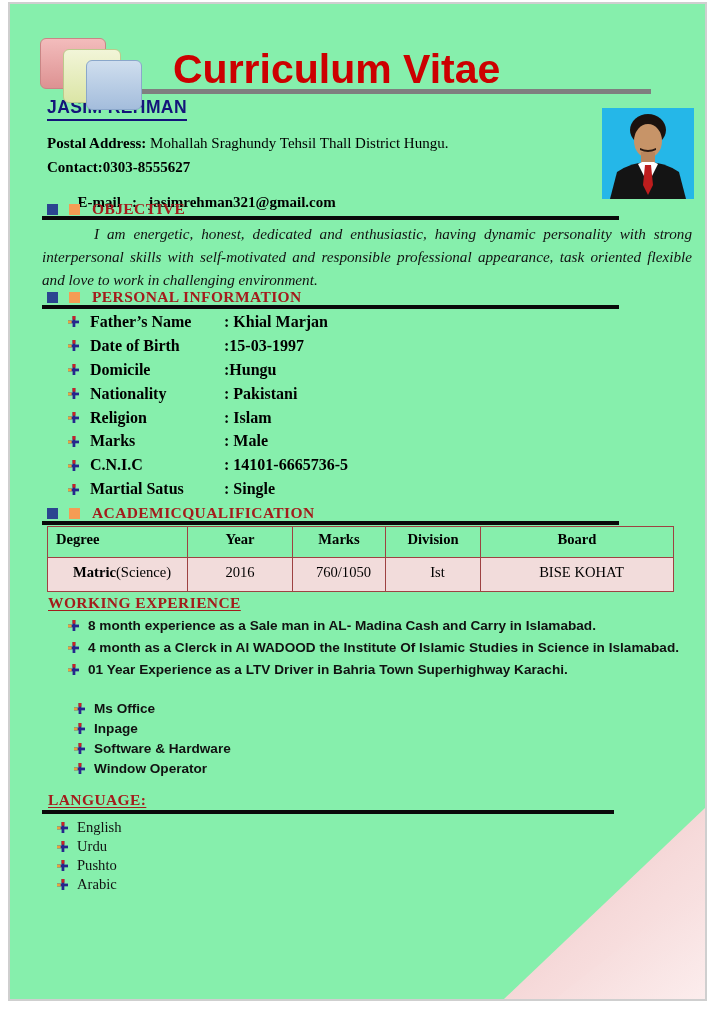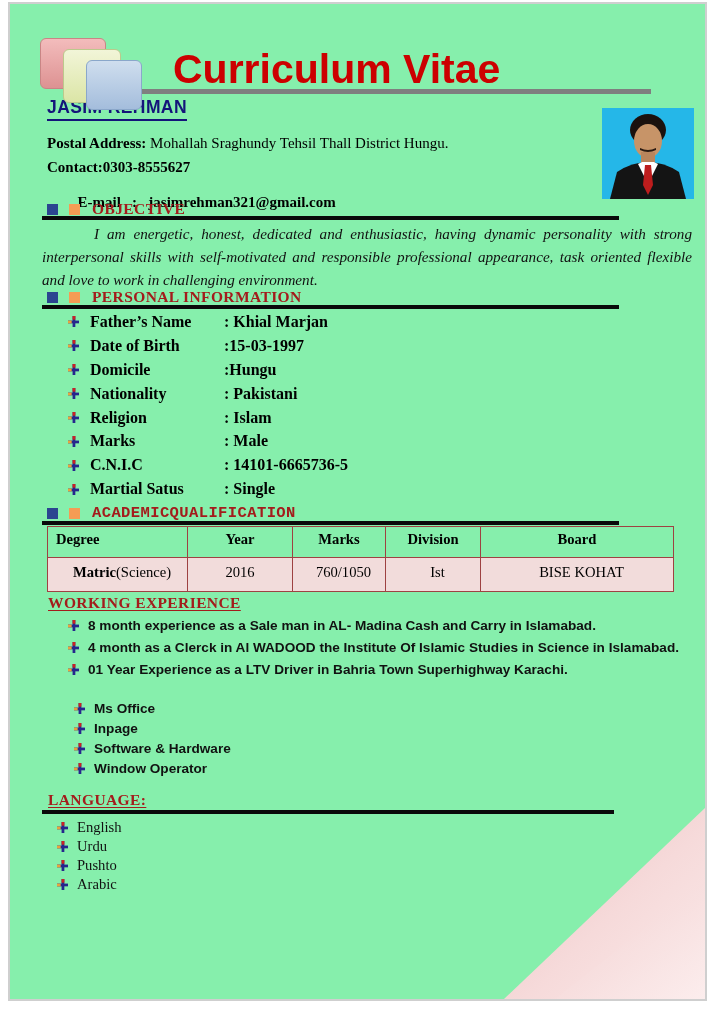--- a/index.html
+++ b/index.html
@@ -211,21 +211,21 @@
           <rect x="0" y="5" width="12" height="3" fill="#26268c"></rect>
           <rect x="5" y="0" width="3" height="12" fill="#26268c"></rect>
           <rect x="5" y="0" width="3" height="4" fill="#cc2222"></rect>
           <rect x="0" y="5" width="4" height="3" fill="#e8a33d"></rect>
         </svg>
       <span class="plabel">Martial Satus</span>
       <span class="pvalue">: Single</span>
     </div>
   </div>
 
-  <div class="sec-head" style="top:500px;font-family:Liberation Mono, monospace;">
+  <div class="sec-head" style="top:500px;">
     <span class="sq sq-blue"></span>
     <span class="sq sq-orange"></span>
     <span class="sec-title">ACADEMICQUALIFICATION</span>
   </div>
   <div class="black-bar" style="top:517px;"></div>
 
   <table class="acad-table">
     <colgroup>
         <col style="width:140px">
         <col style="width:105px">

